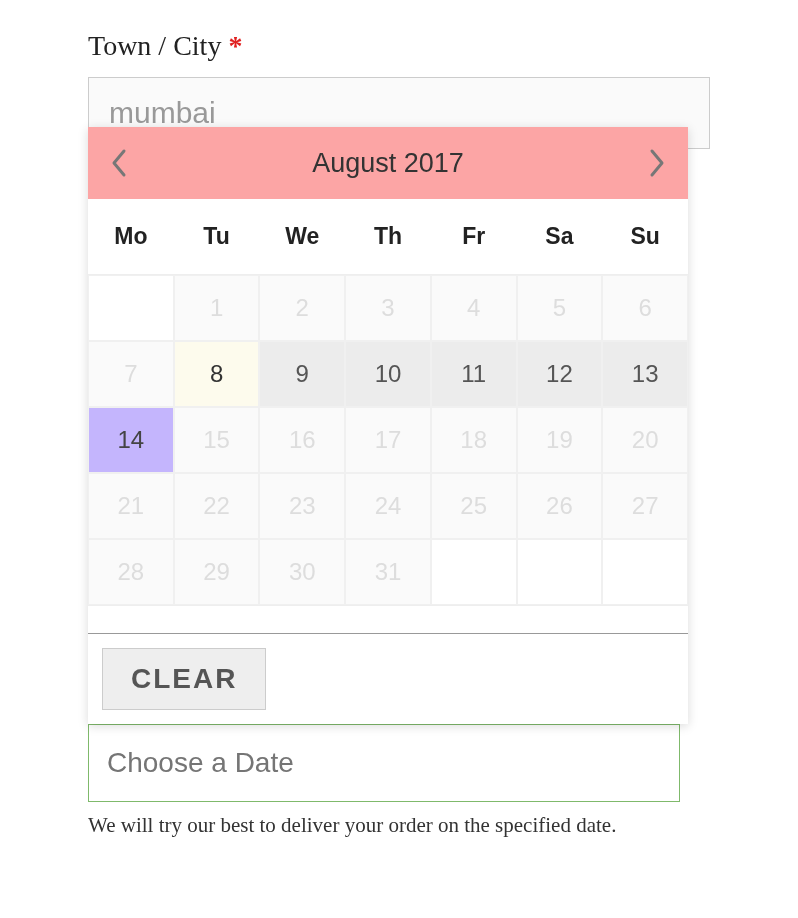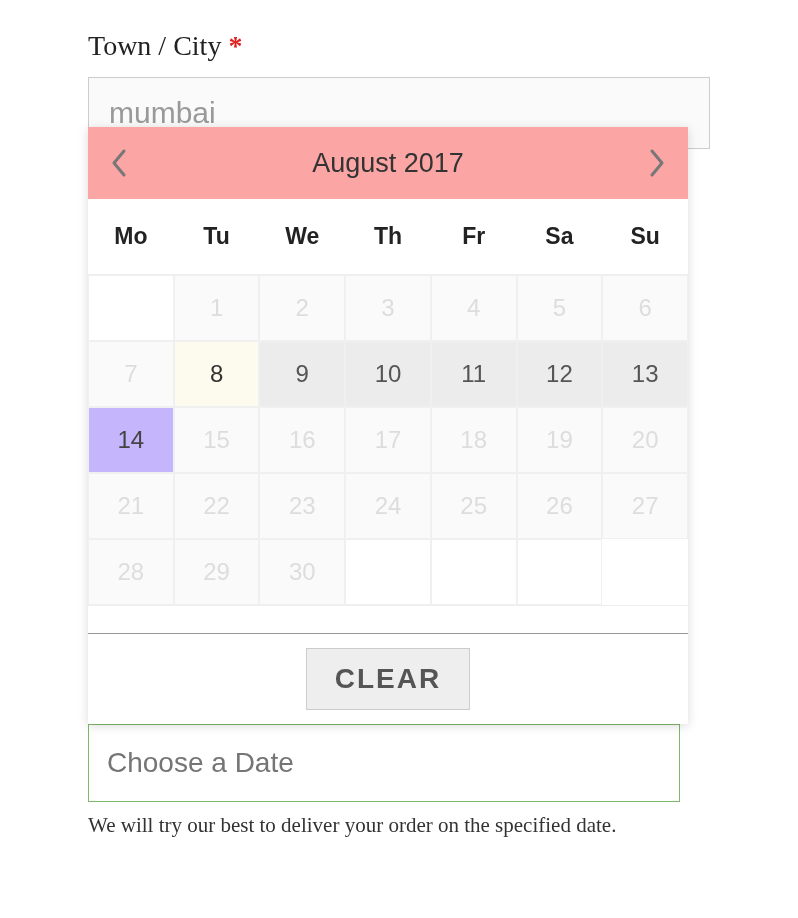--- a/index.html
+++ b/index.html
@@ -136,21 +136,21 @@
     .dp-footer-spacer {
       height: 28px;
       border-top: 1px solid #eee;
       background: #fff;
     }
     
     .dp-footer {
       border-top: 1px solid #999;
       padding: 14px 14px;
       display: flex;
-      justify-content: center;
+      justify-content: flex-start;
       background: #fff;
     }
     
     .dp-clear {
       background: #eee;
       border: 1px solid #ccc;
       padding: 14px 28px;
       font-size: 28px;
       font-weight: bold;
       letter-spacing: 2px;
@@ -240,20 +240,21 @@
       <div class="dp-day disabled">21</div>
       <div class="dp-day disabled">22</div>
       <div class="dp-day disabled">23</div>
       <div class="dp-day disabled">24</div>
       <div class="dp-day disabled">25</div>
       <div class="dp-day disabled">26</div>
       <div class="dp-day disabled">27</div>
       <div class="dp-day disabled">28</div>
       <div class="dp-day disabled">29</div>
       <div class="dp-day disabled">30</div>
+      <div class="dp-day disabled">31</div>
       <div class="dp-day empty"></div>
       <div class="dp-day empty"></div>
       <div class="dp-day empty"></div>
     </div>
   <div class="dp-footer-spacer"></div>
   <div class="dp-footer">
     <button class="dp-clear">CLEAR</button>
   </div>
 </div>
 

